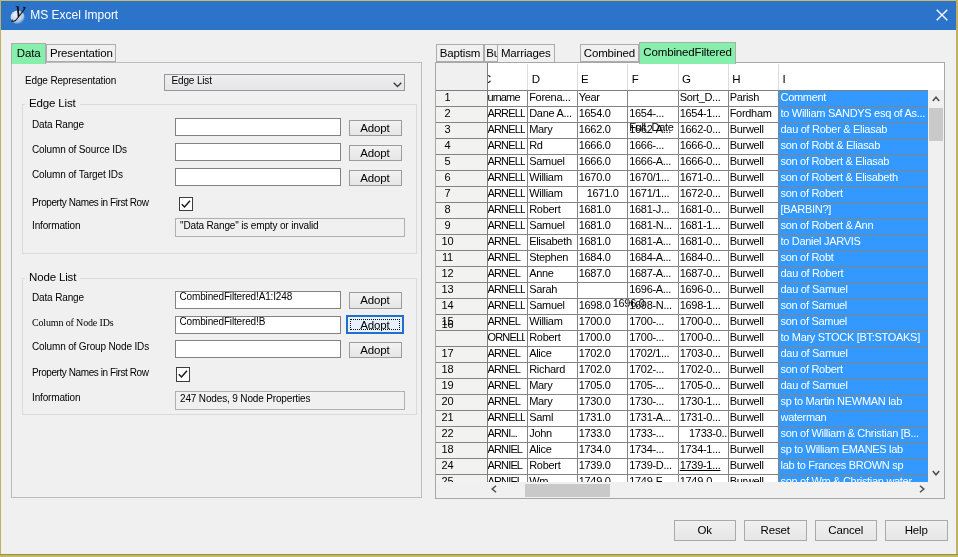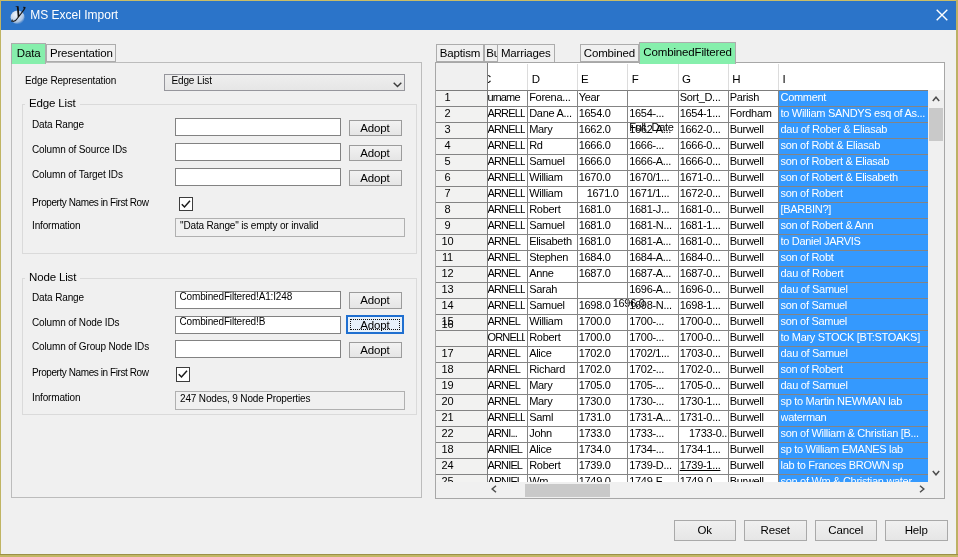--- a/index.html
+++ b/index.html
@@ -71,21 +71,21 @@
   </svg>
 <div class="t" style="left:32px;top:219.5px;">Information</div>
 <div class="a" style="left:175px;top:218.1px;width:230px;height:18.5px;box-sizing:border-box;border:1px solid #b0b0b0;"></div>
 <div class="t" style="left:180px;top:219.9px;">"Data Range" is empty or invalid</div>
 <div class="grp" style="left:22px;top:278px;width:395px;height:136.7px;box-sizing:border-box;"></div>
 <div class="glbl" style="left:25px;top:270.5px;">Node List</div>
 <div class="t" style="left:32px;top:291.8px;">Data Range</div>
 <div class="inp" style="left:174.5px;top:290.8px;width:166.5px;height:18px;box-sizing:border-box;"></div>
 <div class="t" style="left:179.5px;top:291.0px;">CombinedFiltered!A1:I248</div>
 <div class="btn" style="left:348.5px;top:292.3px;width:53px;height:16.5px;line-height:15.5px;box-sizing:border-box;">Adopt</div>
-<div class="t" style="left:32px;top:316.5px;">Column of Node IDs</div>
+<div class="t" style="left:32px;top:316.5px;font-family:Liberation Serif, serif;">Column of Node IDs</div>
 <div class="inp" style="left:174.5px;top:315.5px;width:166.5px;height:18px;box-sizing:border-box;"></div>
 <div class="t" style="left:179.5px;top:315.7px;">CombinedFiltered!B</div>
 <div class="btn" style="left:345.8px;top:315.0px;width:58px;height:18.5px;line-height:17px;box-sizing:border-box;
              background:#e7f1fb;border:2px solid #1f6fd0;">
              <div style="position:absolute;left:2px;top:2px;right:2px;bottom:2px;border:1px dotted #111;"></div>Adopt</div>
 <div class="t" style="left:32px;top:341.2px;">Column of Group Node IDs</div>
 <div class="inp" style="left:174.5px;top:340.2px;width:166.5px;height:18px;box-sizing:border-box;"></div>
 <div class="btn" style="left:348.5px;top:341.7px;width:53px;height:16.5px;line-height:15.5px;box-sizing:border-box;">Adopt</div>
 <div class="t" style="left:32px;top:367.2px;letter-spacing:-0.42px;">Property Names in First Row</div>
 <div class="a" style="left:175.8px;top:367.4px;width:14.5px;height:14.5px;box-sizing:border-box;

